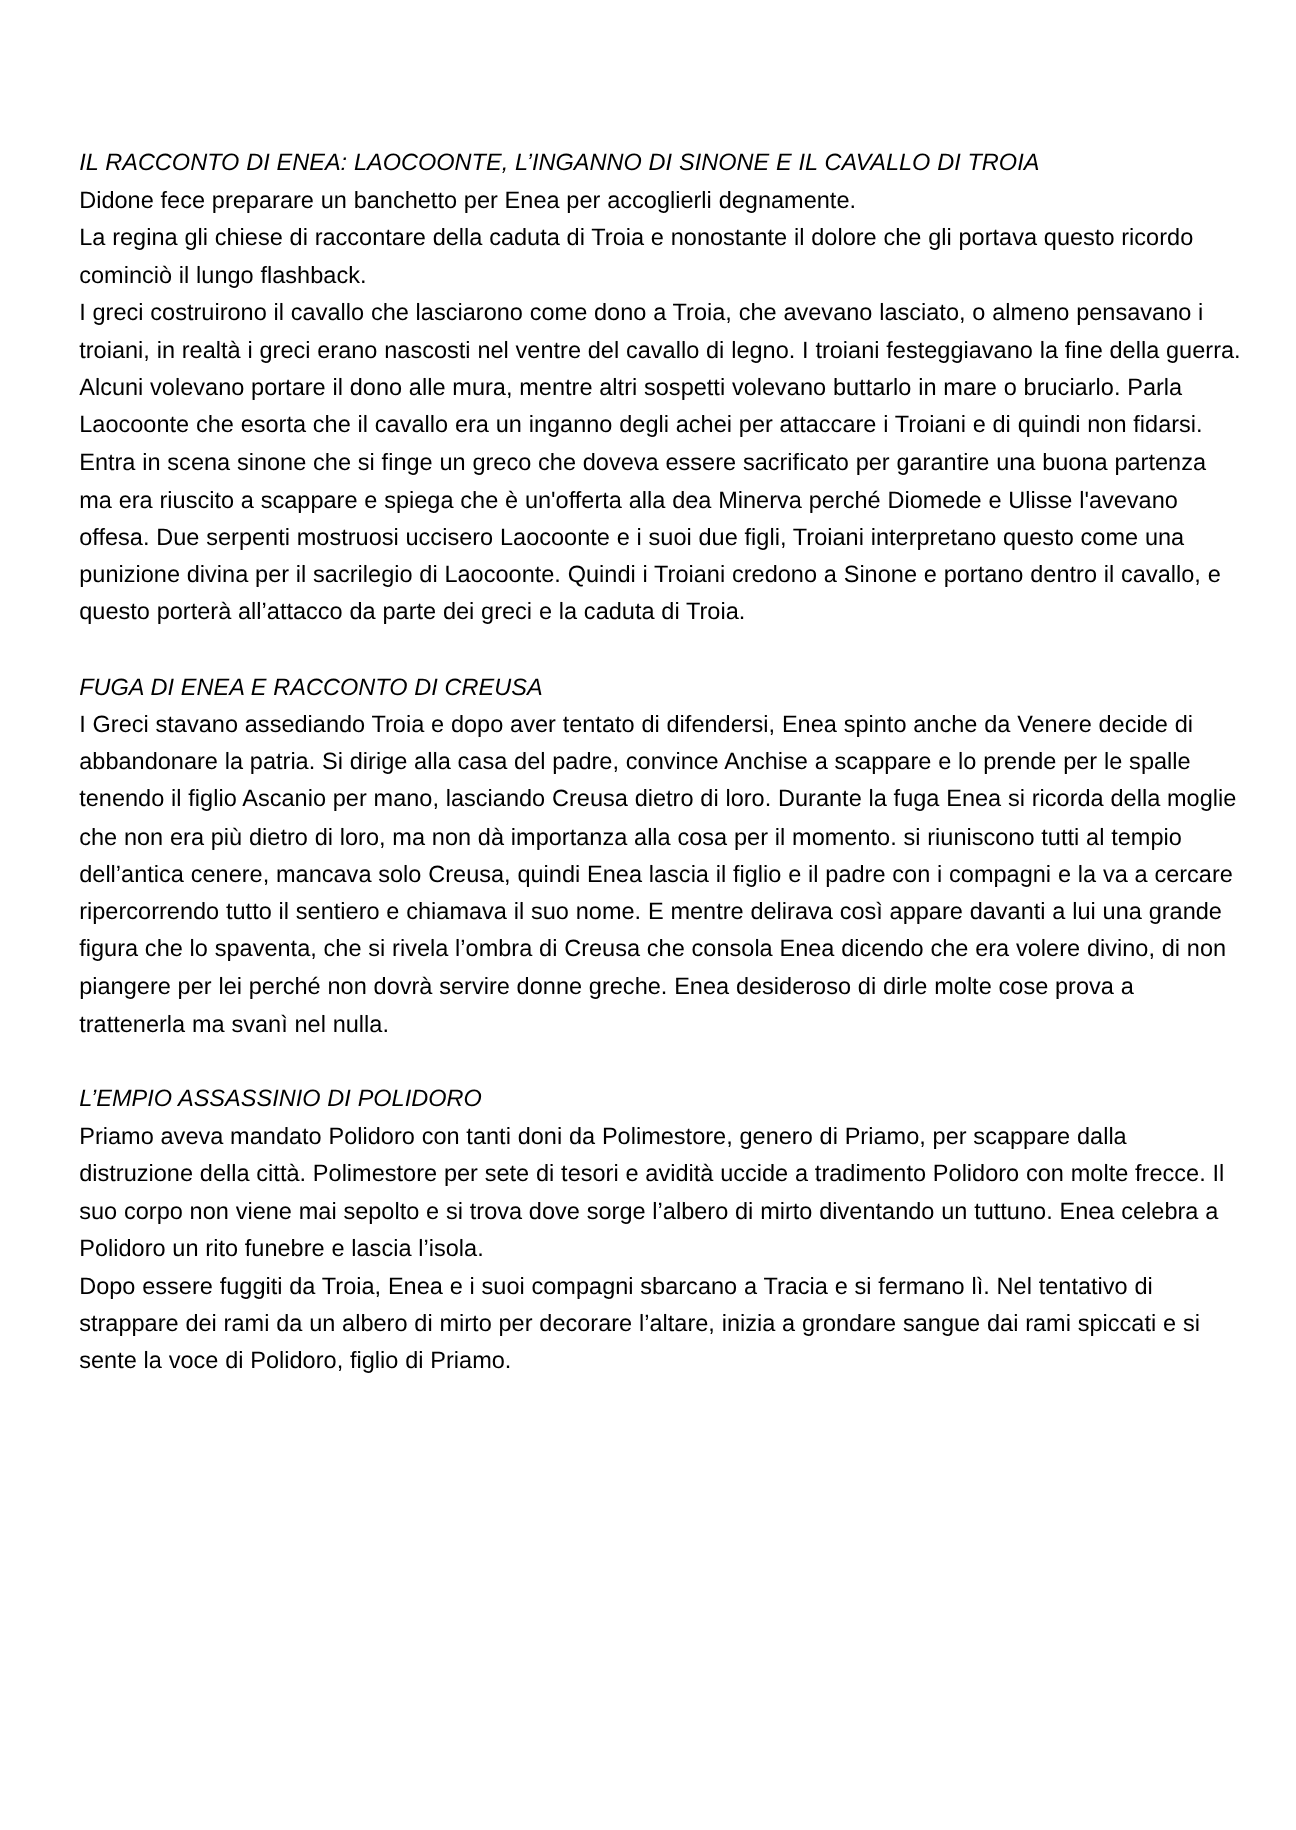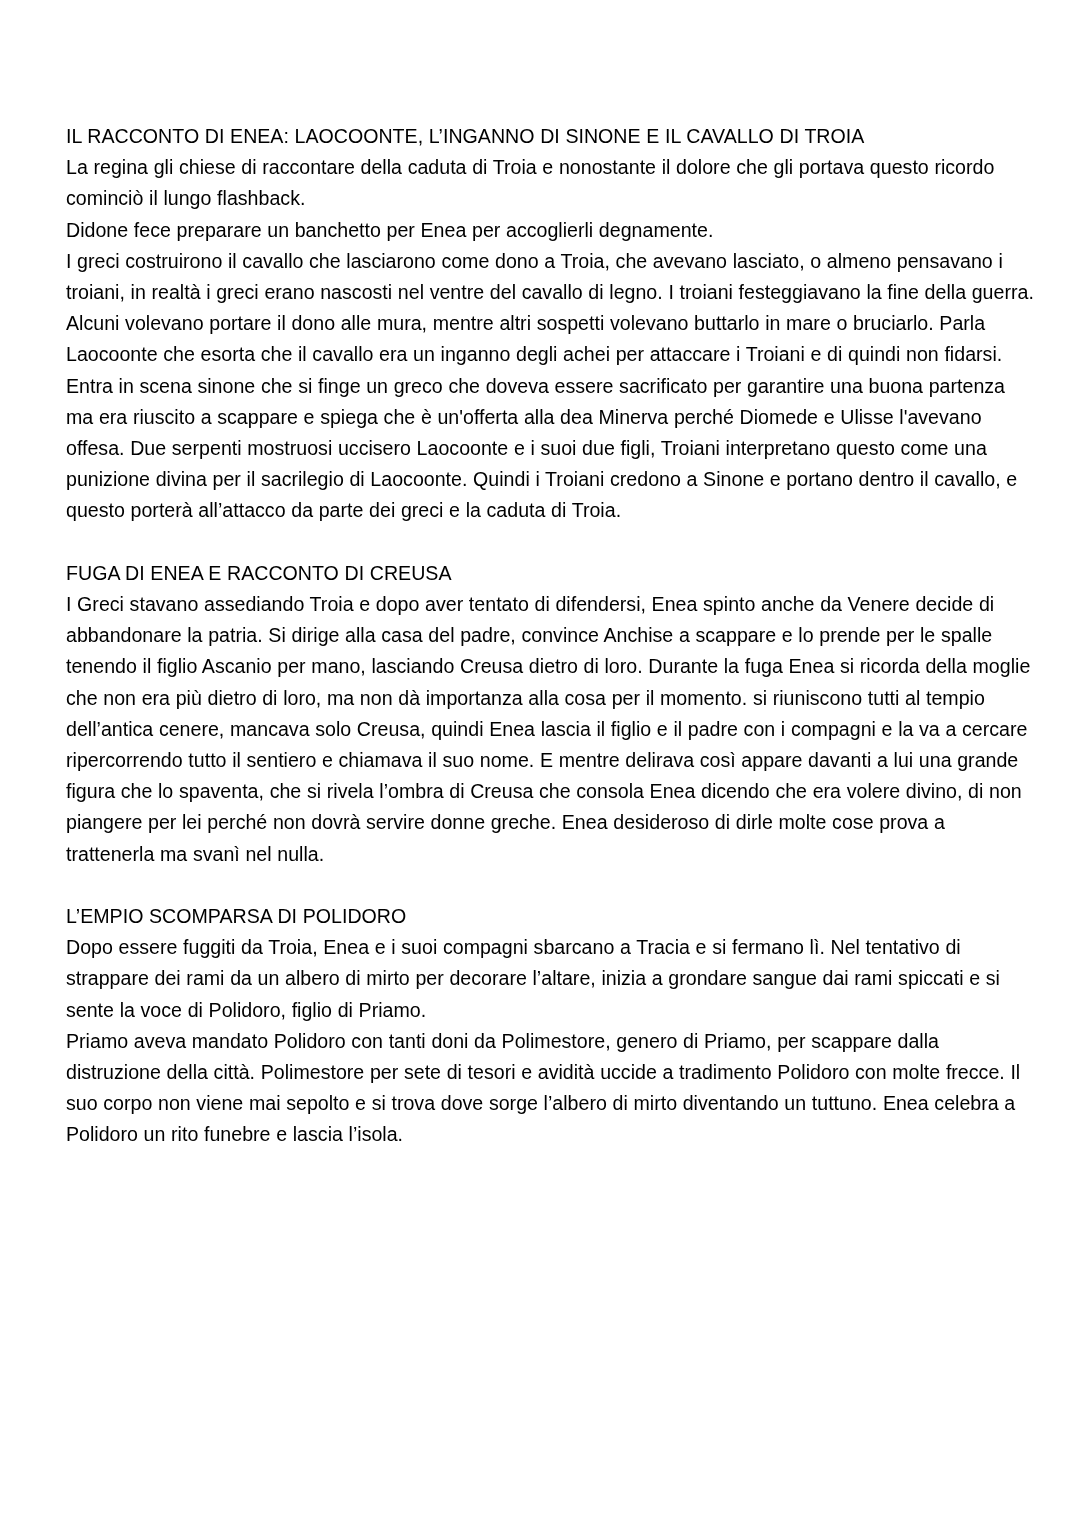--- a/index.html
+++ b/index.html
@@ -31,54 +31,55 @@
     letter-spacing: 0.01px;
     word-spacing: 0.2px;
     text-align: left;
     color: #000000;
     white-space: normal;
   }
   .heading {
     font-size: 19.6px;
     line-height: 31.2px;
     color: #000000;
+    font-style: italic;
   }
   .para {
     font-size: 19.6px;
     line-height: 31.2px;
     color: #000000;
   }
   .section-gap {
     height: 31.2px;
     line-height: 31.2px;
     font-size: 19.6px;
   }
 </style>
 </head>
 <body>
 
 <div class="page">
   <div class="doc-body">
 
     <div class="block">
       <div class="heading">IL RACCONTO DI ENEA: LAOCOONTE, L’INGANNO DI SINONE E IL CAVALLO DI TROIA</div>
+      <div class="para">Didone fece preparare un banchetto per Enea per accoglierli degnamente.</div>
       <div class="para">La regina gli chiese di raccontare della caduta di Troia e nonostante il dolore che gli portava questo ricordo cominciò il lungo flashback.</div>
-      <div class="para">Didone fece preparare un banchetto per Enea per accoglierli degnamente.</div>
       <div class="para">I greci costruirono il cavallo che lasciarono come dono a Troia, che avevano lasciato, o almeno pensavano i troiani, in realtà i greci erano nascosti nel ventre del cavallo di legno. I troiani festeggiavano la fine della guerra. Alcuni volevano portare il dono alle mura, mentre altri sospetti volevano buttarlo in mare o bruciarlo. Parla Laocoonte che esorta che il cavallo era un inganno degli achei per attaccare i Troiani e di quindi non fidarsi. Entra in scena sinone che si finge un greco che doveva essere sacrificato per garantire una buona partenza ma era riuscito a scappare e spiega che è un'offerta alla dea Minerva perché Diomede e Ulisse l'avevano offesa. Due serpenti mostruosi uccisero Laocoonte e i suoi due figli, Troiani interpretano questo come una punizione divina per il sacrilegio di Laocoonte. Quindi i Troiani credono a Sinone e portano dentro il cavallo, e questo porterà all’attacco da parte dei greci e la caduta di Troia.</div>
     </div>
 
     <div class="section-gap">&nbsp;</div>
 
     <div class="block">
       <div class="heading">FUGA DI ENEA E RACCONTO DI CREUSA</div>
       <div class="para">I Greci stavano assediando Troia e dopo aver tentato di difendersi, Enea spinto anche da Venere decide di abbandonare la patria. Si dirige alla casa del padre, convince Anchise a scappare e lo prende per le spalle tenendo il figlio Ascanio per mano, lasciando Creusa dietro di loro. Durante la fuga Enea si ricorda della moglie che non era più dietro di loro, ma non dà importanza alla cosa per il momento. si riuniscono tutti al tempio dell’antica cenere, mancava solo Creusa, quindi Enea lascia il figlio e il padre con i compagni e la va a cercare ripercorrendo tutto il sentiero e chiamava il suo nome. E mentre delirava così appare davanti a lui una grande figura che lo spaventa, che si rivela l’ombra di Creusa che consola Enea dicendo che era volere divino, di non piangere per lei perché non dovrà servire donne greche. Enea desideroso di dirle molte cose prova a trattenerla ma svanì nel nulla.</div>
     </div>
 
     <div class="section-gap">&nbsp;</div>
 
     <div class="block">
-      <div class="heading">L’EMPIO SCOMPARSA DI POLIDORO</div>
+      <div class="heading">L’EMPIO ASSASSINIO DI POLIDORO</div>
+      <div class="para">Priamo aveva mandato Polidoro con tanti doni da Polimestore, genero di Priamo, per scappare dalla distruzione della città. Polimestore per sete di tesori e avidità uccide a tradimento Polidoro con molte frecce. Il suo corpo non viene mai sepolto e si trova dove sorge l’albero di mirto diventando un tuttuno. Enea celebra a Polidoro un rito funebre e lascia l’isola.</div>
       <div class="para">Dopo essere fuggiti da Troia, Enea e i suoi compagni sbarcano a Tracia e si fermano lì. Nel tentativo di strappare dei rami da un albero di mirto per decorare l’altare, inizia a grondare sangue dai rami spiccati e si sente la voce di Polidoro, figlio di Priamo.</div>
-      <div class="para">Priamo aveva mandato Polidoro con tanti doni da Polimestore, genero di Priamo, per scappare dalla distruzione della città. Polimestore per sete di tesori e avidità uccide a tradimento Polidoro con molte frecce. Il suo corpo non viene mai sepolto e si trova dove sorge l’albero di mirto diventando un tuttuno. Enea celebra a Polidoro un rito funebre e lascia l’isola.</div>
     </div>
 
   </div>
 </div>
 
 </body></html>

